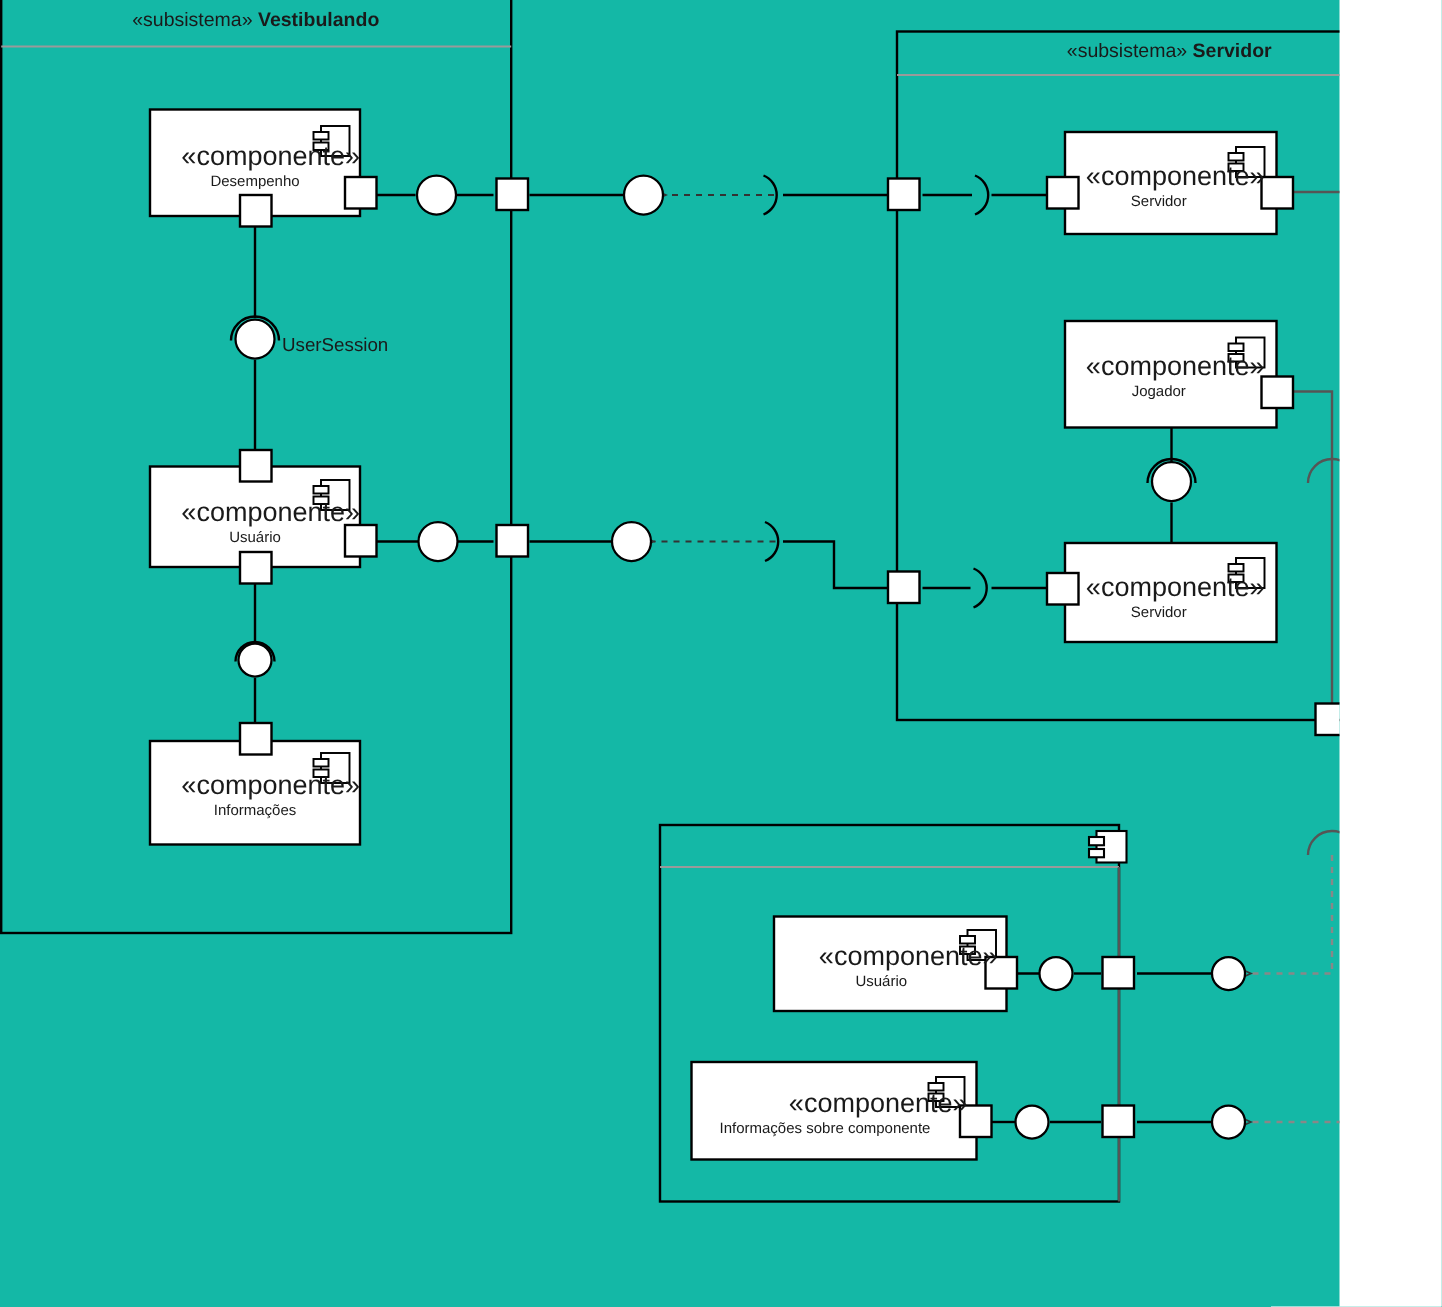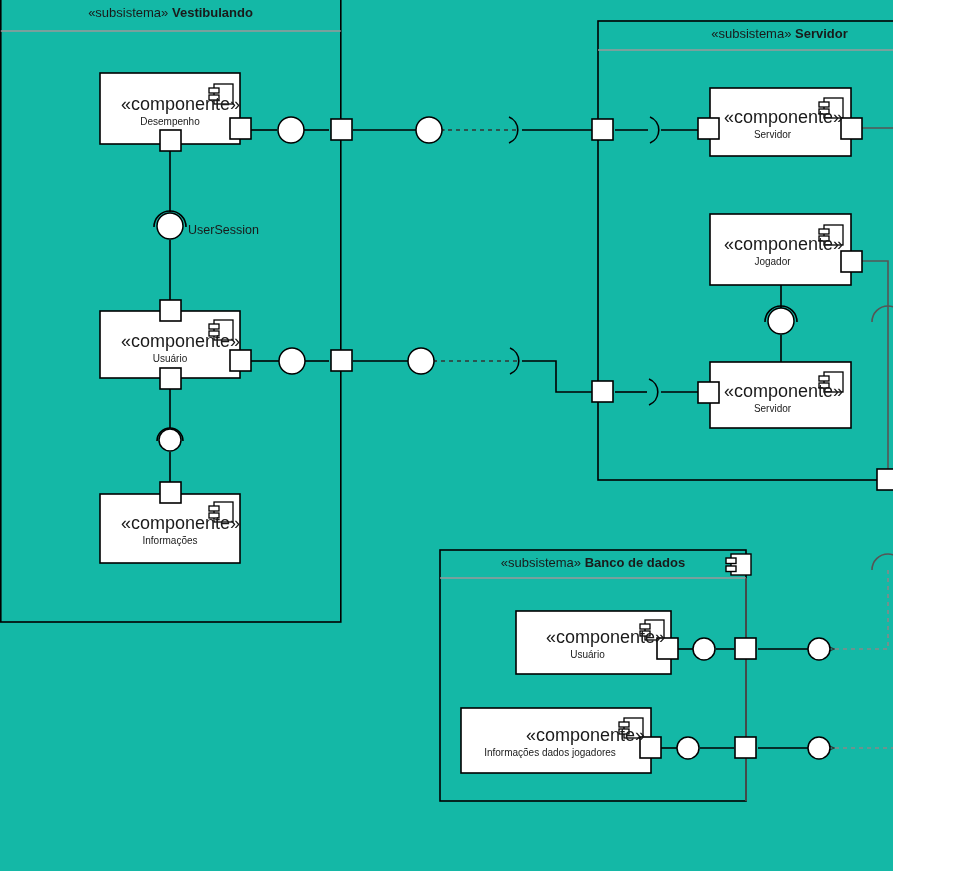--- a/index.html
+++ b/index.html
@@ -247,24 +247,20 @@
   <div class="subsys-title" style="left:0;top:6px;width:341px;">
     <span class="guil">«subsistema»</span>
     <span class="nm">Vestibulando</span>
   </div>
 
   <div class="subsys-title" style="left:598px;top:27px;width:363px;">
     <span class="guil">«subsistema»</span>
     <span class="nm">Servidor</span>
   </div>
 
-  <div class="subsys-title" style="left:440px;top:556px;width:306px;">
-    <span class="guil">«subsistema»</span>
-    <span class="nm">Banco de dados</span>
-  </div>
 
   <div class="comp-label" style="left:100px;top:94px;width:140px;">
     <span class="guil">«componente»</span>
     <span class="nm">Desempenho</span>
   </div>
 
   <div class="comp-label" style="left:100px;top:331px;width:140px;">
     <span class="guil">«componente»</span>
     <span class="nm">Usuário</span>
   </div>
@@ -289,18 +285,18 @@
     <span class="nm">Servidor</span>
   </div>
 
   <div class="comp-label" style="left:510px;top:627px;width:155px;">
     <span class="guil">«componente»</span>
     <span class="nm">Usuário</span>
   </div>
 
   <div class="comp-label" style="left:455px;top:725px;width:190px;">
     <span class="guil">«componente»</span>
-    <span class="nm">Informações dados jogadores</span>
+    <span class="nm">Informações sobre componente</span>
   </div>
 
   <div class="edge-label" style="left:188px;top:223px;">UserSession</div>
 
 </div>
 
 </body></html>

